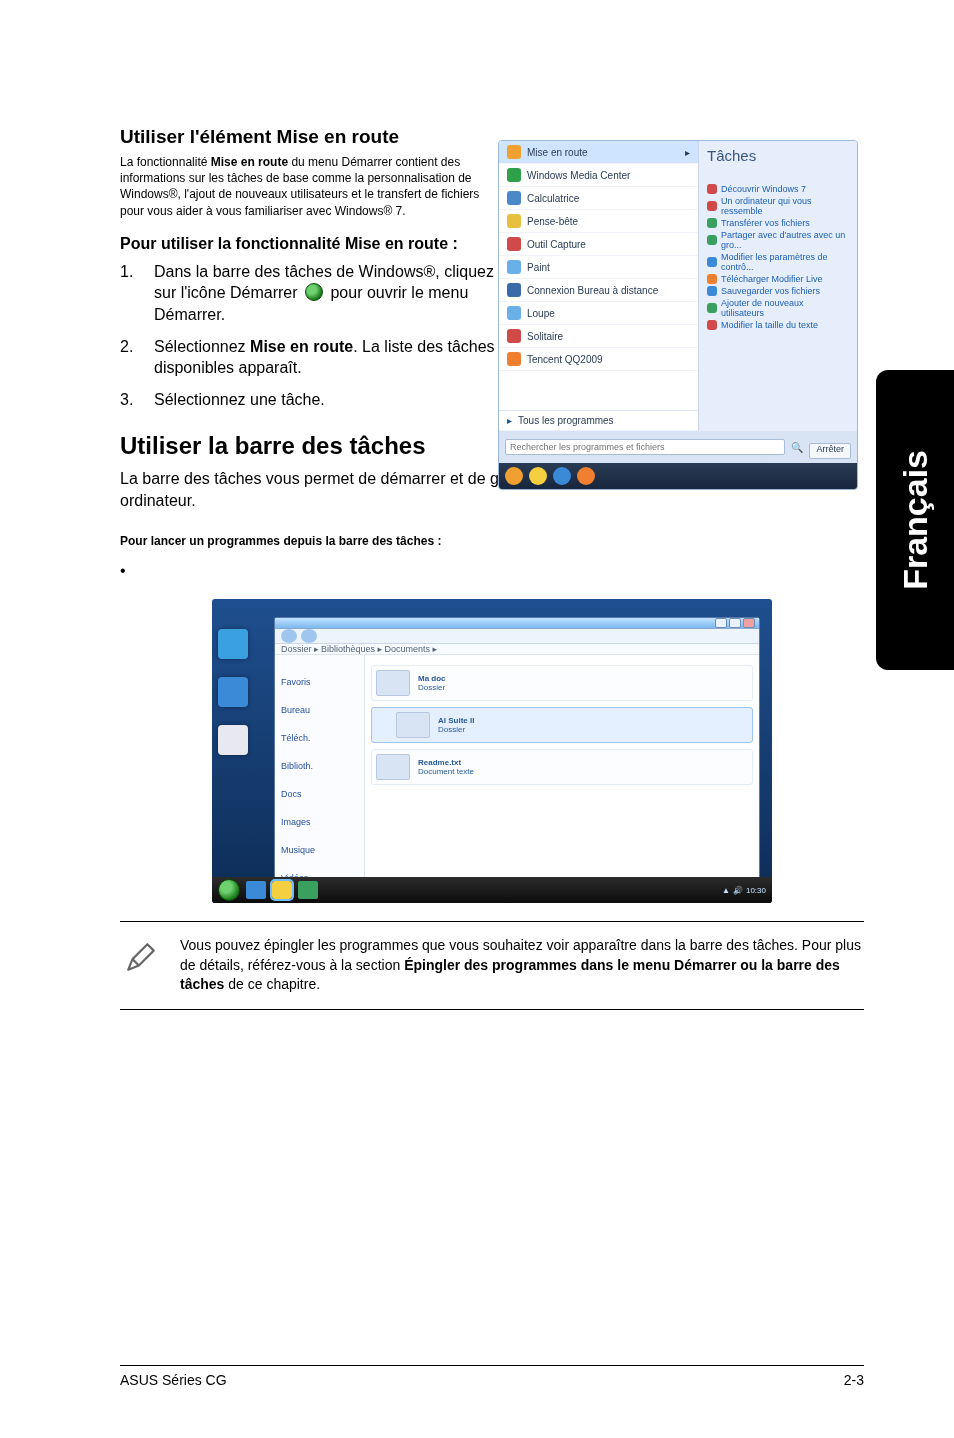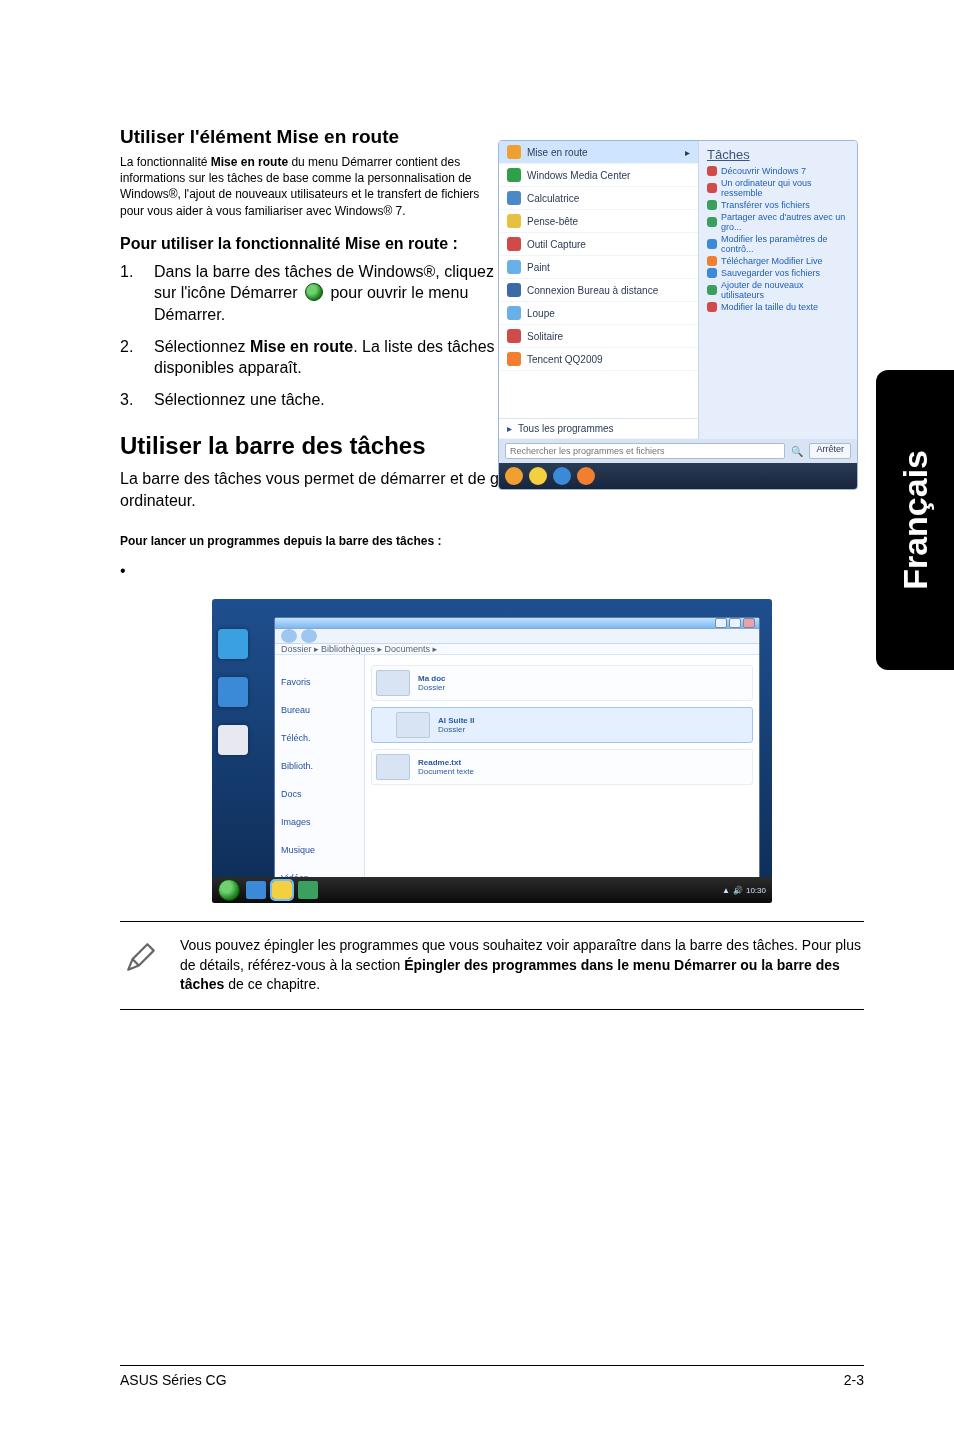--- a/index.html
+++ b/index.html
@@ -66,25 +66,25 @@
     font-size: 10px; color: #2a3b55;
     display: flex; flex-direction: column;
     overflow: hidden;
   }
   .ms-body { display: flex; flex: 1; }
   .ms-left { width: 200px; background:#fff; border-right:1px solid #c8d6e8; display:flex; flex-direction:column; }
   .ms-right { flex:1; padding:6px 8px; background:#e6eefb; }
   .ms-item { display:flex; align-items:center; gap:6px; padding:4px 8px; border-bottom:1px solid #f0f4fa; }
   .ms-item.hl { background:#cfe4ff; }
   .ms-ico { width:14px; height:14px; border-radius:3px; flex-shrink:0; }
-  .ms-right .rh { font-size:13px; color:#3a5580; margin-bottom:4px;text-decoration:underline; }
+  .ms-right .rh { font-size:15px; color:#3a5580; margin-bottom:20px; }
   .ms-right .rl { font-size:9px; color:#1d5fb8; margin:2px 0; display:flex; gap:4px; align-items:center;}
   .ms-search { padding:4px 6px; background:#d8e4f4; display:flex; gap:6px; align-items:center; }
   .ms-search input { flex:1; height:16px; font-size:9px; border:1px solid #a9bcd6; border-radius:2px; padding:0 4px; background:#fff;}
-  .ms-search .btn { height:16px; font-size:9px; border:1px solid #a9bcd6; border-radius:2px; padding:0 6px; background:#f4f7fc;}
+  .ms-search .btn { height:16px; font-size:9px; border:1px solid #a9bcd6; border-radius:2px; padding:0 6px; background:#f4f7fc;margin-top:8px;}
   .ms-orbs { padding:4px 6px; display:flex; gap:6px; background:linear-gradient(#2a3b55,#17263d); }
   .orb { width:18px; height:18px; border-radius:50%; }
 
   
   .mock-task {
     width: 560px; height: 304px; margin: 0 auto 18px auto;
     background: linear-gradient(#1f4f8f,#0d2c55);
     border-radius:3px; position:relative; overflow:hidden;
   }
   .mock-task .dock { position:absolute; left:6px; top:30px; display:flex; flex-direction:column; gap:18px;}

